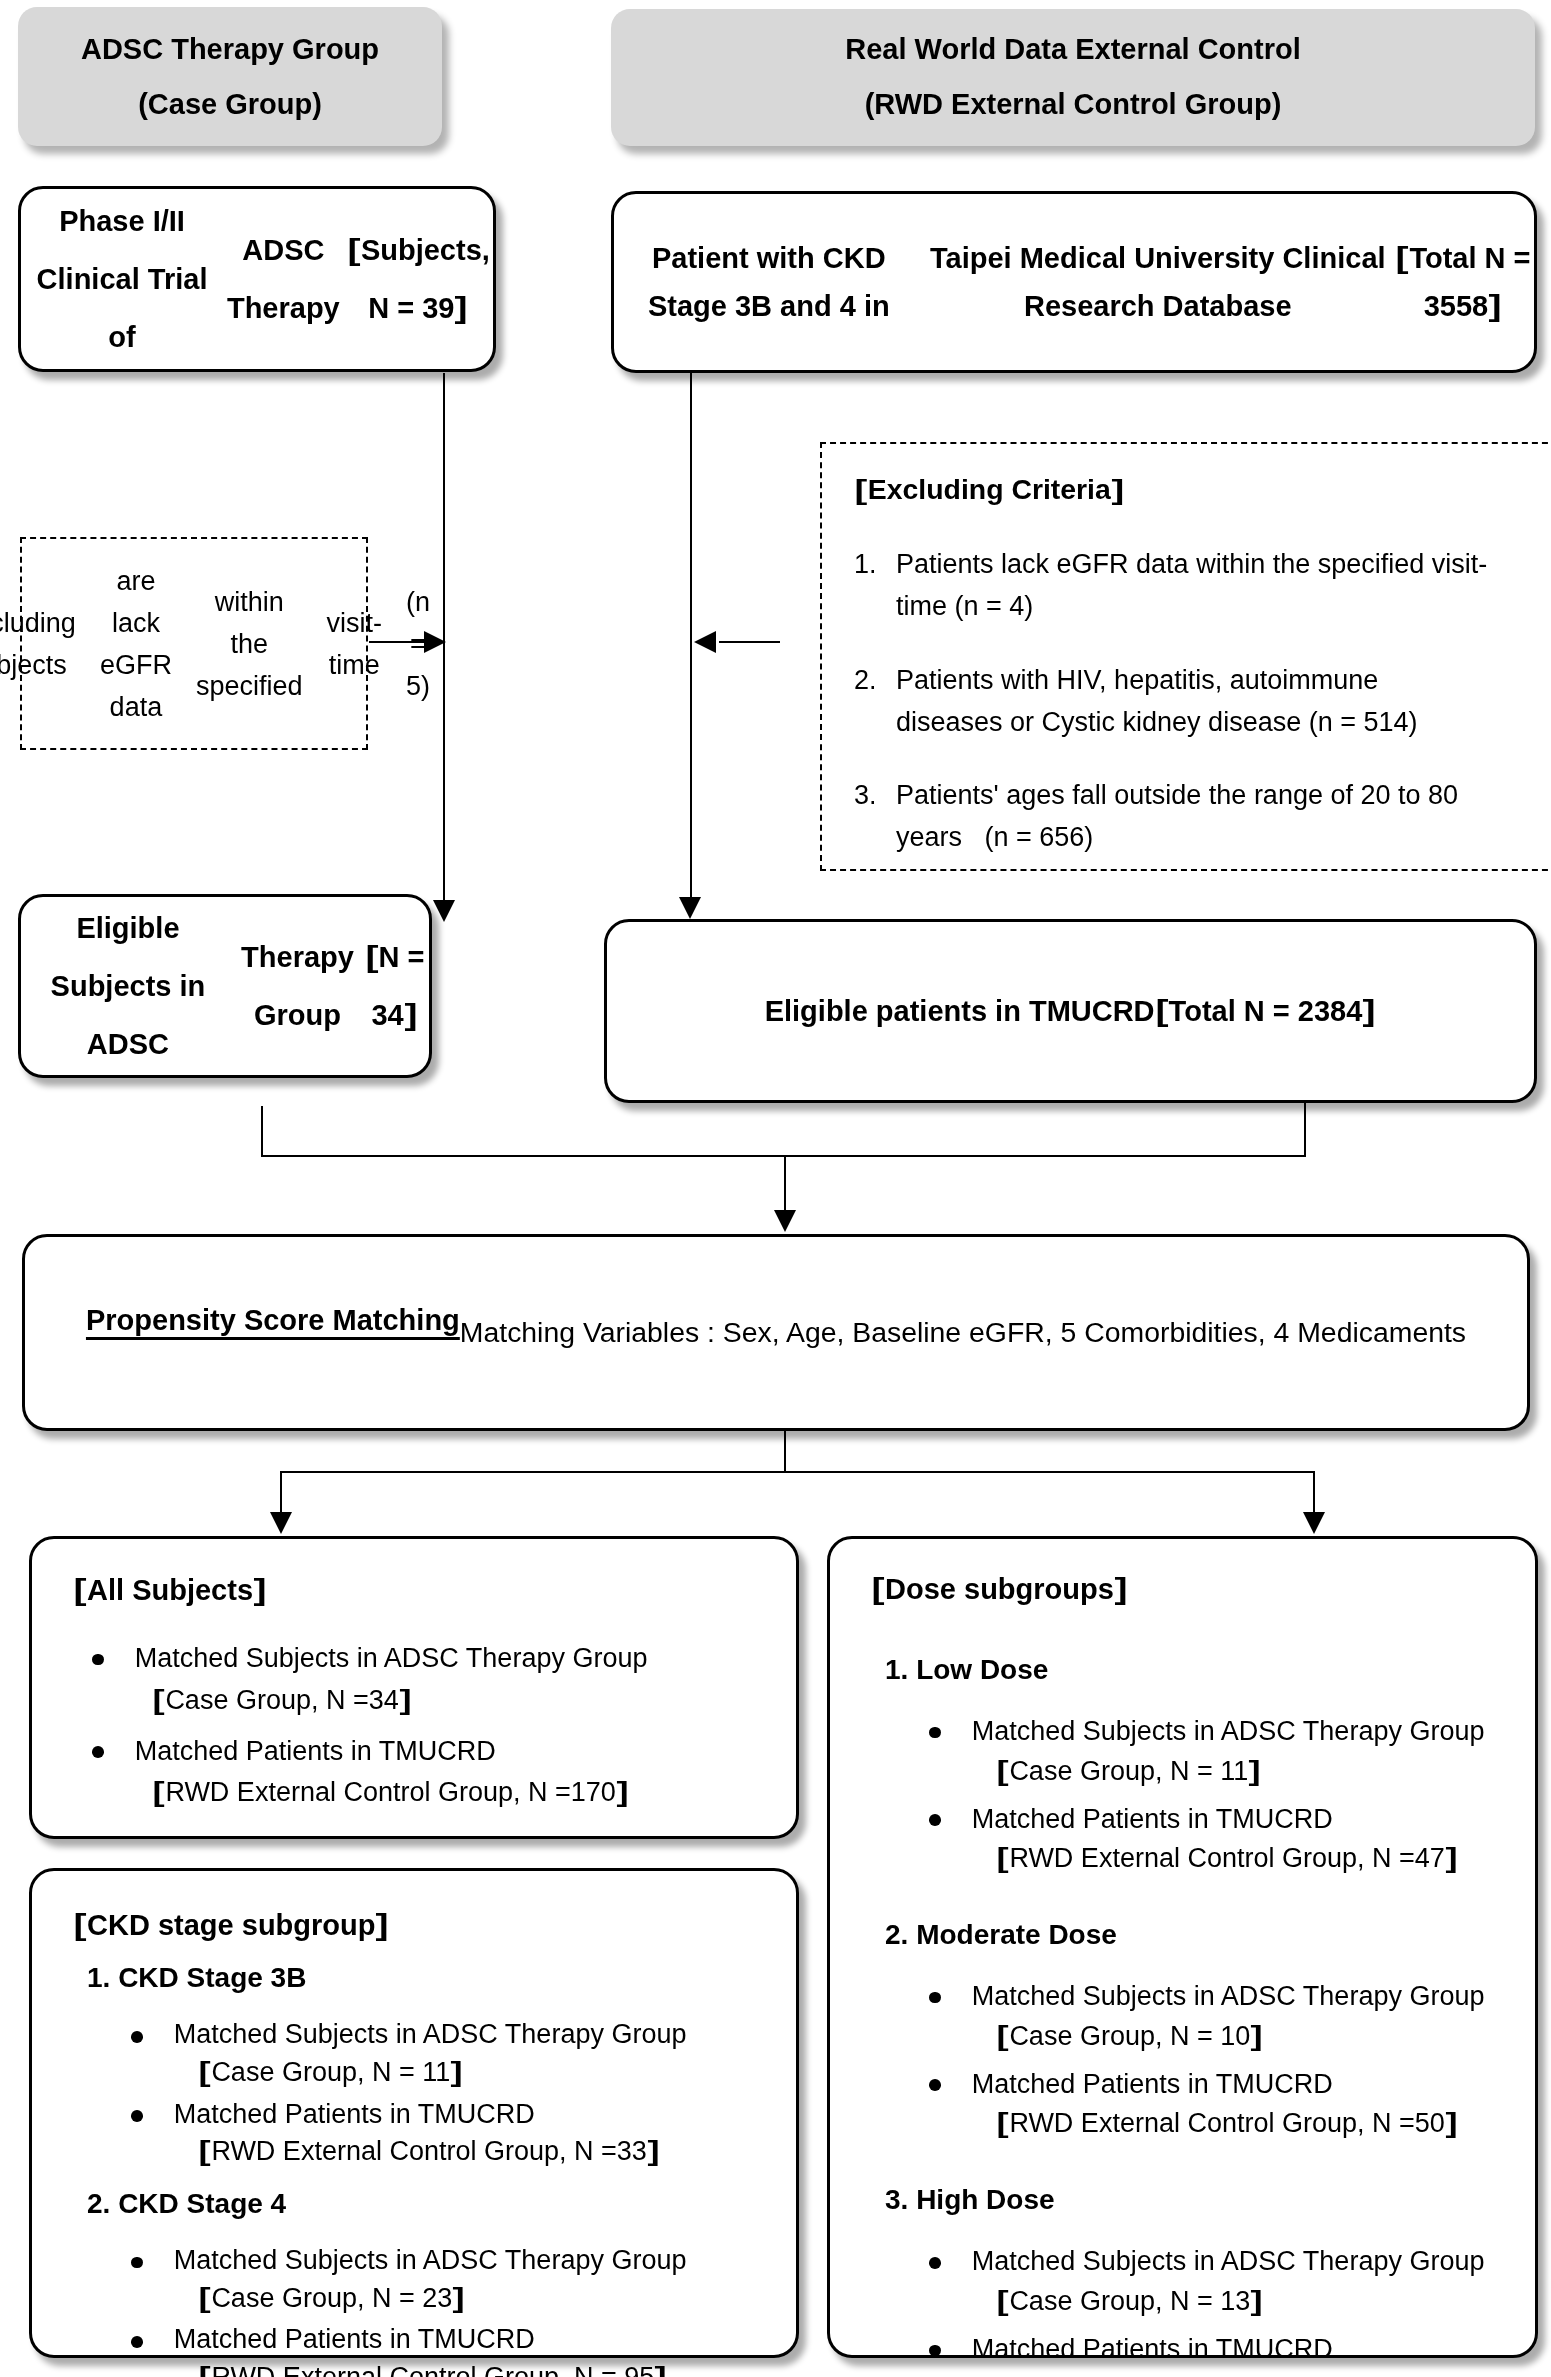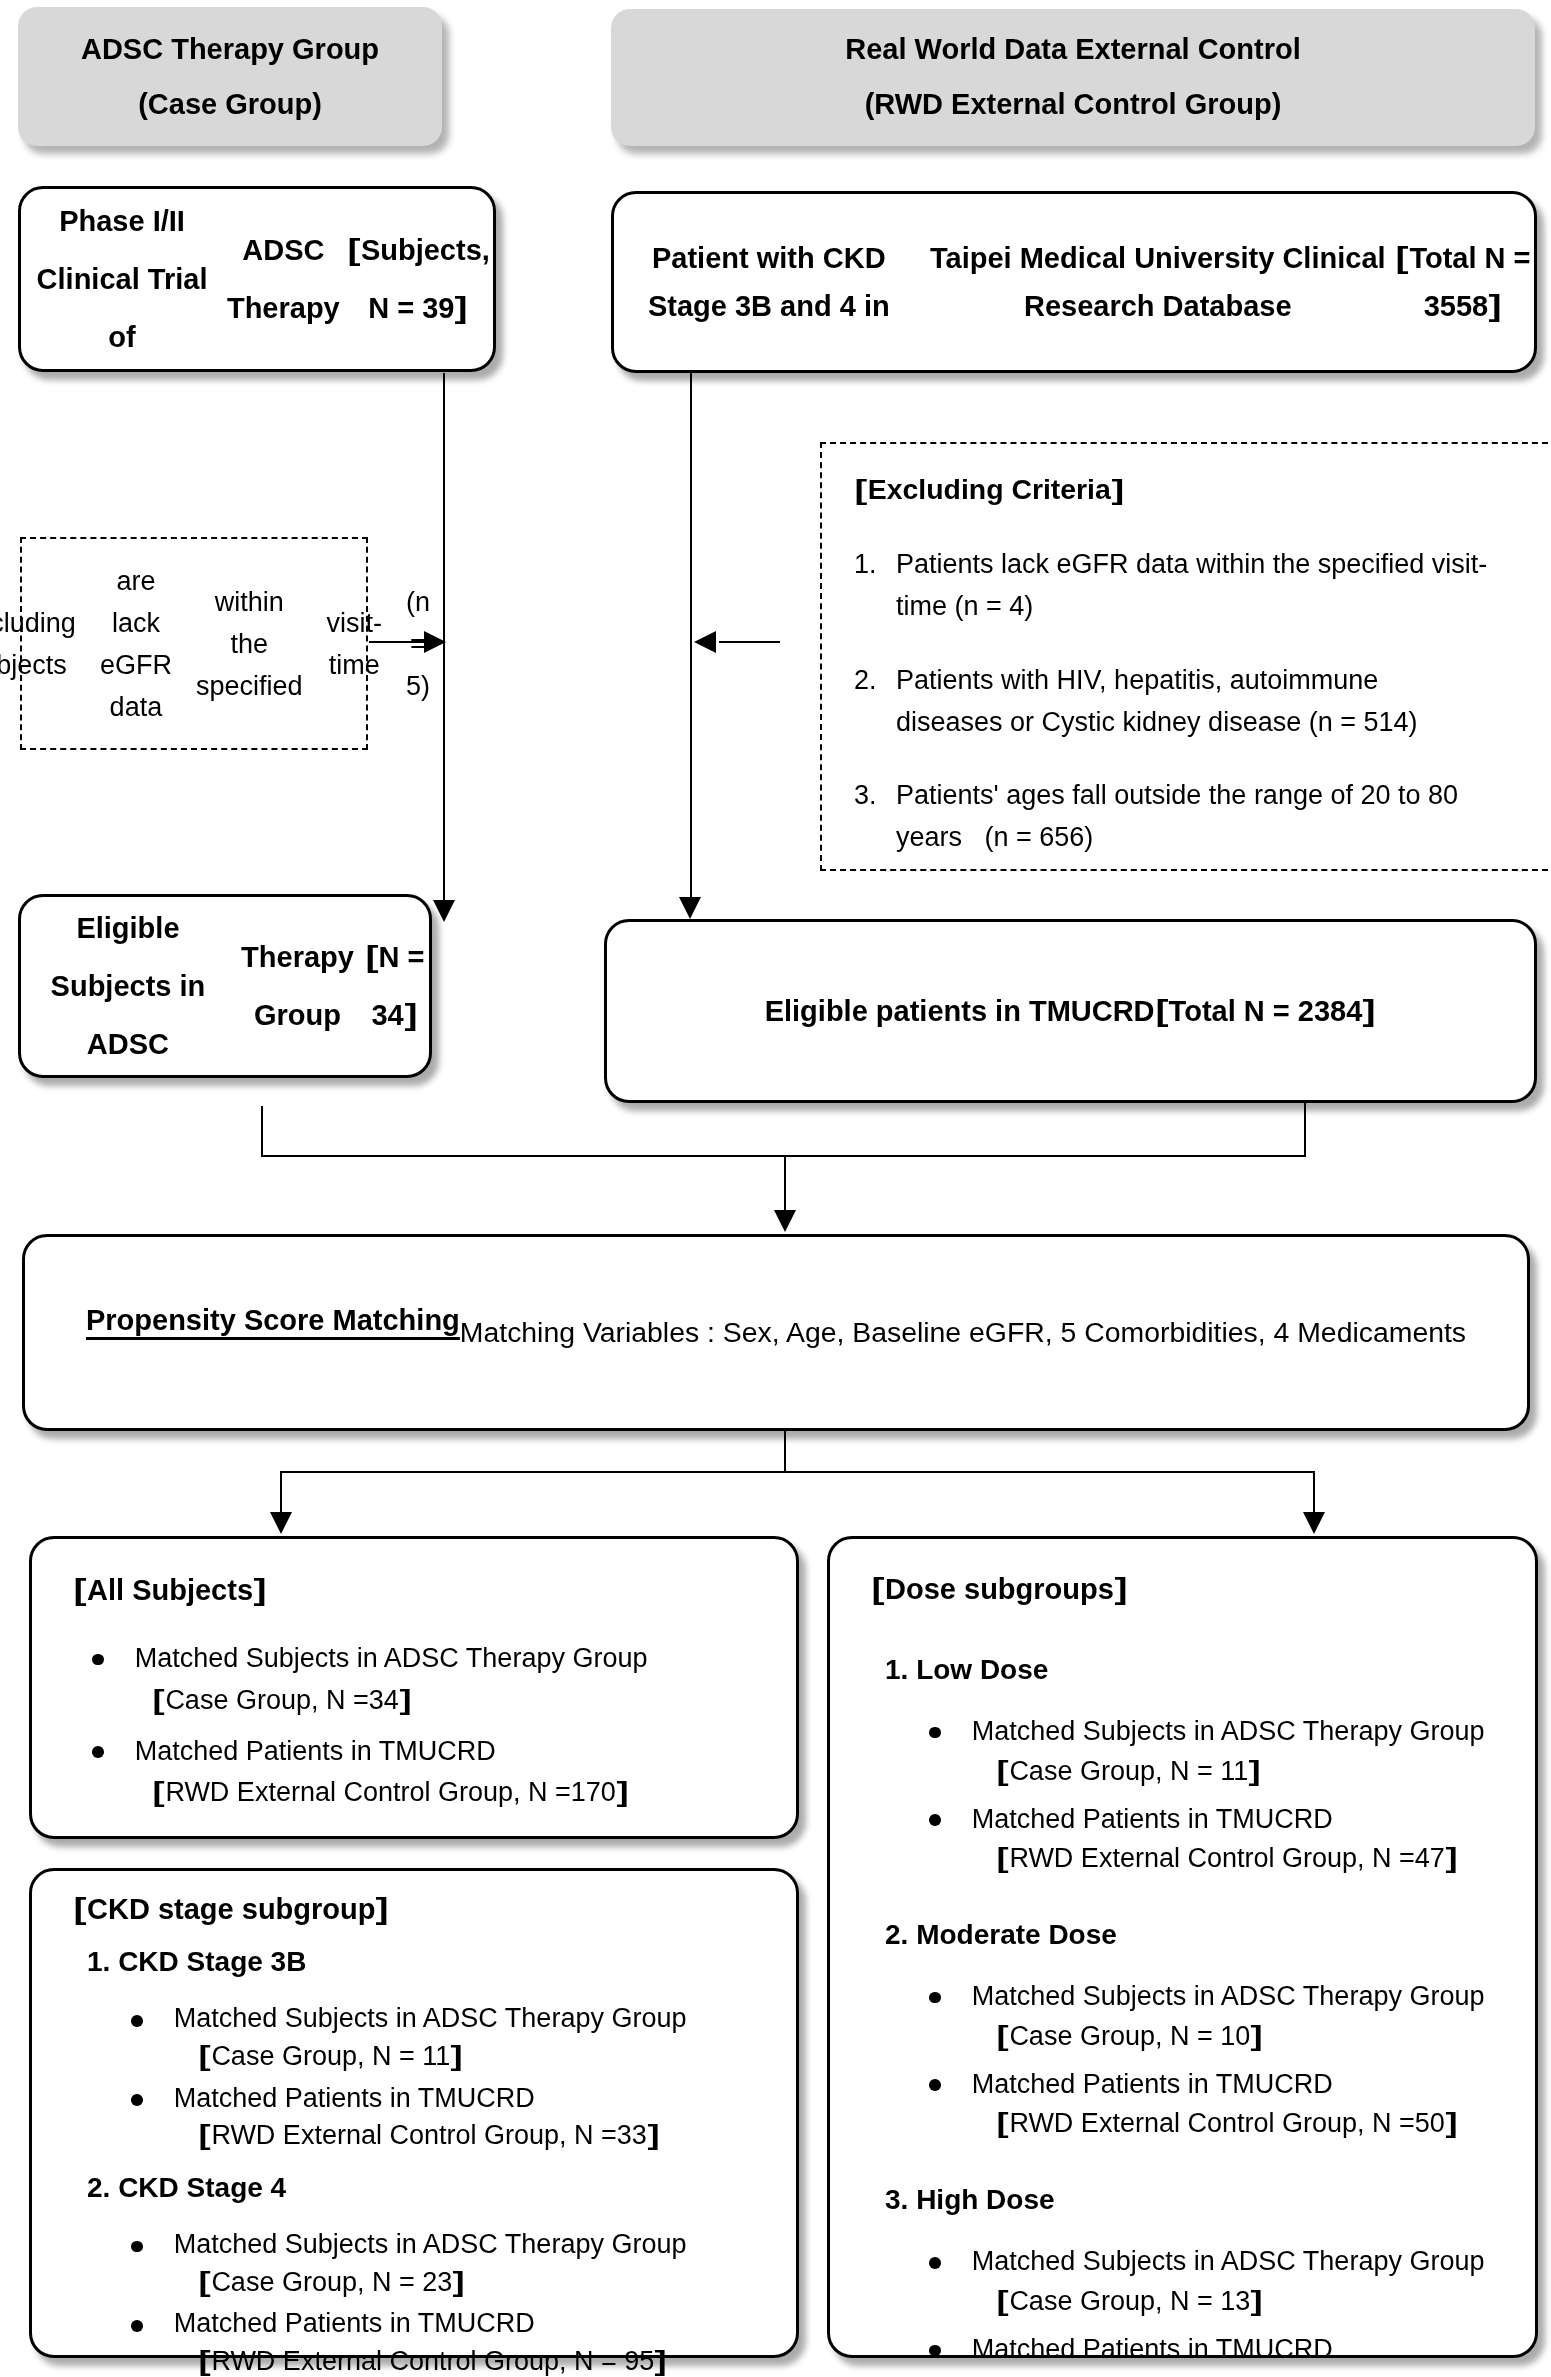--- a/index.html
+++ b/index.html
@@ -35,21 +35,21 @@
   .dot{width:11.7px;height:11.7px;border-radius:50%;background:#000;flex:none;margin:14.6px 31px 0 0;}
   .bmain{line-height:39px;}
   .bsub{font-size:27px;line-height:39px;}
   .ghead2{font-size:28px;font-weight:bold;}
   
   .as{padding-top:35px;}
   .as .ltitle{margin-bottom:32px;}
   .as .bul{padding-left:60px;margin-bottom:2.9px;}
   .as .bsub{padding-left:120px;margin-bottom:11.7px;}
   
-  .ck{padding-top:22px;}
+  .ck{padding-top:38px;}
   .ck .ltitle{margin-bottom:20.4px;}
   .ck .ghead2{padding-left:55px;margin-bottom:22px;}
   .ck .ghead2.second{margin-top:19px;}
   .ck .bul{padding-left:99px;margin-bottom:1.5px;}
   .ck .bsub{padding-left:166px;margin-bottom:5.8px;}
   .ck .bmain,.ck .bsub{line-height:36px;}
   
   .ds{padding-top:34px;}
   .ds .ltitle{margin-bottom:48px;}
   .ds .ghead2{padding-left:55px;margin-bottom:26px;}

